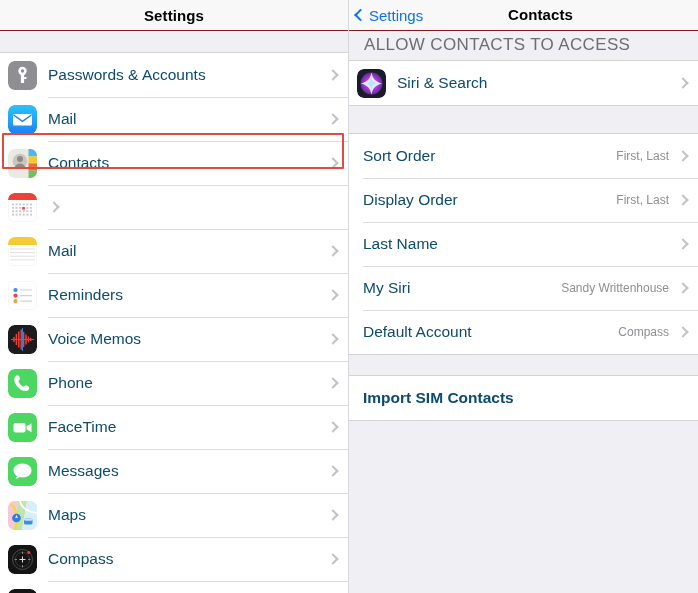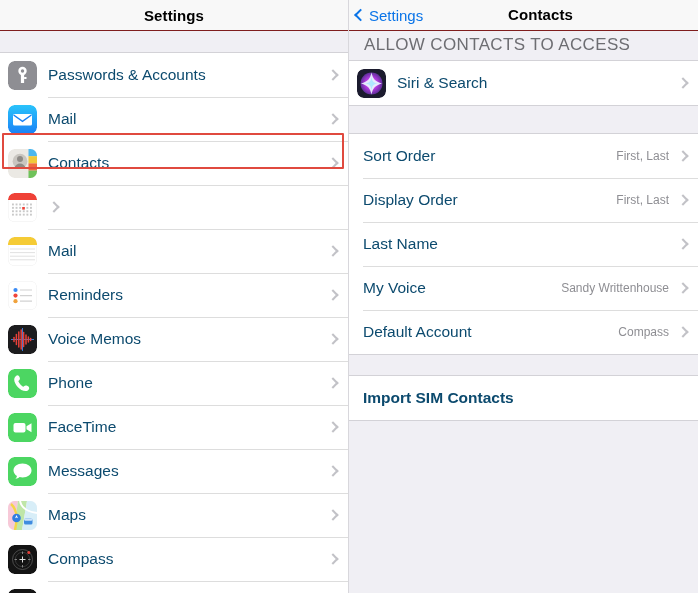--- a/index.html
+++ b/index.html
@@ -392,21 +392,21 @@
         <div class="row row-plain">
           <span class="label">Display Order</span>
           <span class="value">First, Last</span>
           <span class="chev"></span>
         </div>
         <div class="row row-plain">
           <span class="label">Last Name</span>
           <span class="chev"></span>
         </div>
         <div class="row row-plain">
-          <span class="label">My Voice</span>
+          <span class="label">My Siri</span>
           <span class="value">Sandy Writtenhouse</span>
           <span class="chev"></span>
         </div>
         <div class="row row-plain">
           <span class="label">Default Account</span>
           <span class="value">Compass</span>
           <span class="chev"></span>
         </div>
       </div>
 

